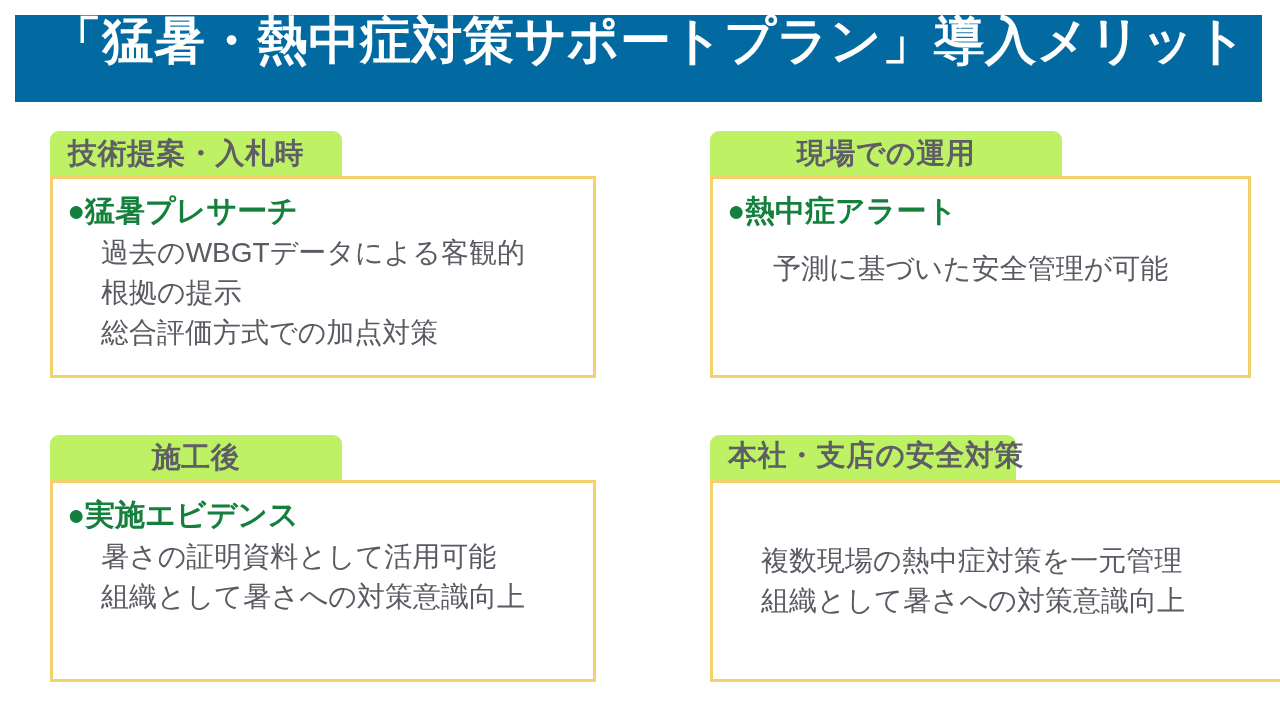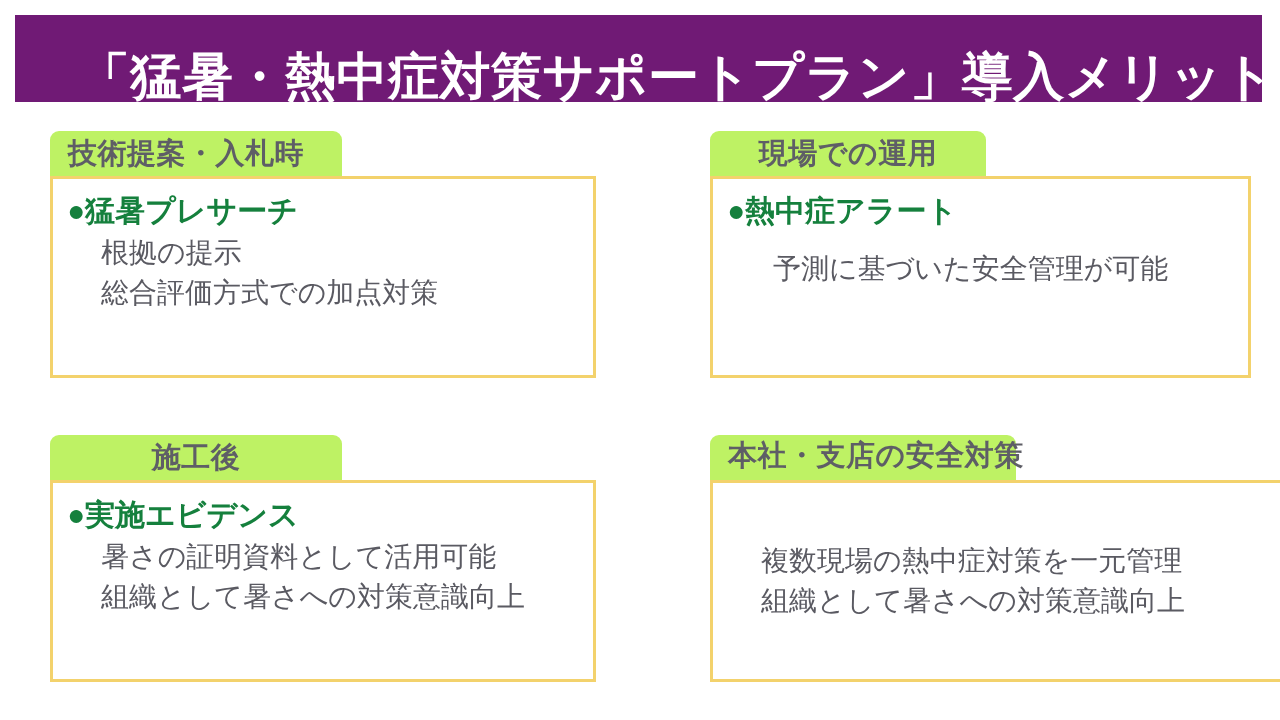--- a/index.html
+++ b/index.html
@@ -23,25 +23,25 @@
     background: #ffffff;
   }
 
   
   .title-banner {
     position: absolute;
     left: 15px;
     top: 15px;
     width: 1247px;
     height: 87px;
-    background: #701a75;
+    background: #0369a1;
     display: flex;
-    align-items: flex-end;
+    align-items: flex-start;
     box-sizing: border-box;
-    padding-left: 64px;
+    padding-left: 36px;
   }
   .title-text {
     color: #ffffff;
     font-size: 51px;
     font-weight: bold;
     letter-spacing: 0.5px;
     line-height: 1;
     white-space: nowrap;
   }
 
@@ -113,21 +113,21 @@
   .indent-b .card-lines { padding-left: 60px; padding-top: 16px; }
   .indent-c .card-lines { padding-left: 48px; }
   .indent-d .card-lines { padding-left: 48px; }
 
   
   #card-tech   { left: 50px;  top: 131px; }
   #card-tech   .card-tab  { width: 292px; }
   #card-tech   .card-body { width: 546px; height: 202px; }
 
   #card-site   { left: 710px; top: 131px; }
-  #card-site   .card-tab  { width: 276px; }
+  #card-site   .card-tab  { width: 352px; }
   #card-site   .card-body { width: 541px; height: 202px; }
 
   #card-after  { left: 50px;  top: 435px; }
   #card-after  .card-tab  { width: 292px; }
   #card-after  .card-body { width: 546px; height: 202px; }
 
   #card-hq     { left: 710px; top: 435px; }
   #card-hq     .card-tab  { width: 306px; font-family: Liberation Mono, monospace; }
   #card-hq     .card-body { width: 589px; height: 202px; }
 </style>
@@ -140,20 +140,21 @@
     <div class="title-text">「猛暑・熱中症対策サポートプラン」導入メリット</div>
   </div>
 
   <div class="card" id="card-tech">
     <div class="card-tab align-left">
       <span class="card-tab-label">技術提案・入札時</span>
     </div>
     <div class="card-body indent-a">
       <div class="card-heading">●猛暑プレサーチ</div>
       <ul class="card-lines">
+        <li class="card-line">過去のWBGTデータによる客観的</li>
         <li class="card-line">根拠の提示</li>
         <li class="card-line">総合評価方式での加点対策</li>
       </ul>
     </div>
   </div>
 
   <div class="card" id="card-site">
     <div class="card-tab align-center">
       <span class="card-tab-label">現場での運用</span>
     </div>

